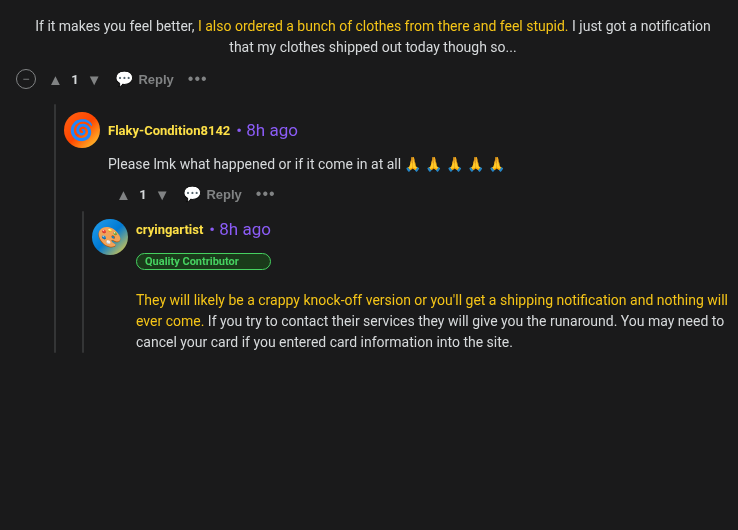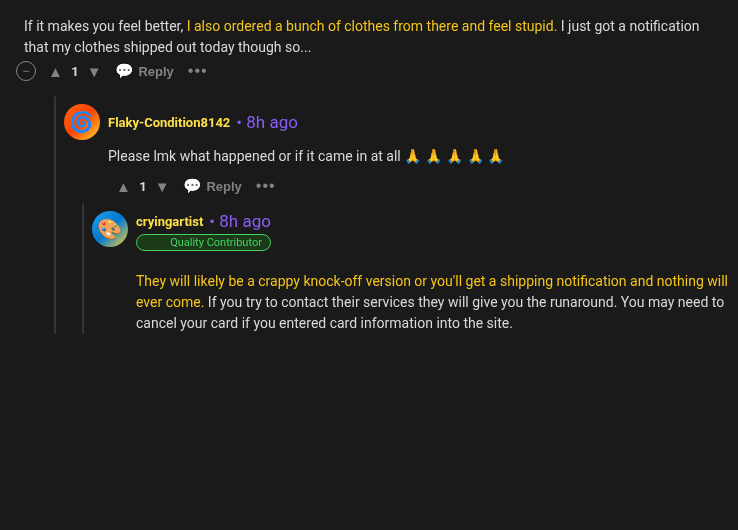--- a/index.html
+++ b/index.html
@@ -20,22 +20,23 @@
     
     .comment-top {
       padding: 8px 16px 8px 8px;
       display: flex;
       flex-direction: column;
     }
 
     .comment-body-text {
       color: #d7dadc;
       line-height: 1.5;
-      margin-bottom: 0;
+      margin-bottom: 8px;
       padding-left: 16px;
+      text-align: center;
     }
 
     .highlight-yellow {
       color: #f5c518;
     }
 
     .comment-actions {
       display: flex;
       align-items: center;
       gap: 4px;
@@ -181,24 +182,23 @@
     .timestamp {
       color: #8b5cf6;
       font-size: 17px;
     }
 
     .badge-quality {
       background-color: #1a3a1a;
       border: 1px solid #46d160;
       color: #46d160;
       font-size: 11px;
-      font-weight: 400;
+      font-weight: 700;
       padding: 1px 8px;
       border-radius: 12px;
-      text-align: right;
     }
 
     .comment-text {
       color: #d7dadc;
       line-height: 1.5;
       margin-bottom: 6px;
       padding-left: 44px;
     }
 
     .nested-actions {
@@ -235,21 +235,21 @@
     .crying-header {
       display: flex;
       align-items: flex-start;
       gap: 8px;
       flex-wrap: wrap;
     }
 
     .meta-with-badge {
       display: flex;
       flex-direction: column;
-      gap: 3px;
+      gap: 14px;
     }
 
     .crying-text {
       color: #d7dadc;
       line-height: 1.5;
       margin-top: 20px;
       padding-left: 44px;
     }
   </style>
 </head>
@@ -283,21 +283,21 @@
       <div class="nested-comment">
         <div class="comment-header">
           <div class="avatar avatar-flaky">
             <span>🌀</span>
           </div>
           <div class="meta-line">
             <span class="username">Flaky-Condition8142</span>
             <span class="timestamp">• 8h ago</span>
           </div>
         </div>
-        <p class="comment-text">Please lmk what happened or if it came in at all 🙏 🙏 🙏 🙏 🙏</p>
+        <p class="comment-text">Please lmk what happened or if it come in at all 🙏 🙏 🙏 🙏 🙏</p>
         <div class="nested-actions">
           <div class="vote-group">
             <button class="vote-btn">▲</button>
             <span class="vote-count">1</span>
             <button class="vote-btn">▼</button>
           </div>
           <button class="action-btn">
             <span class="comment-icon">💬</span>
             <span>Reply</span>
           </button>

